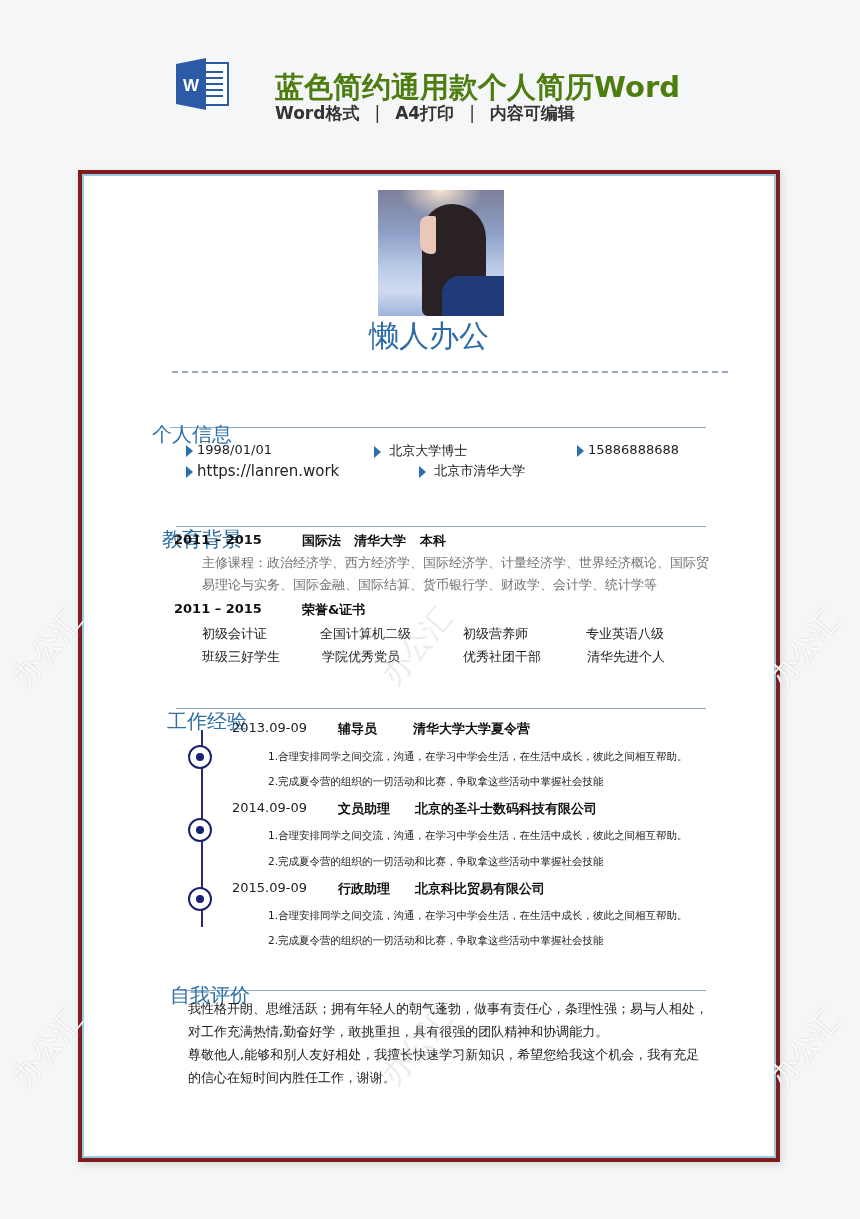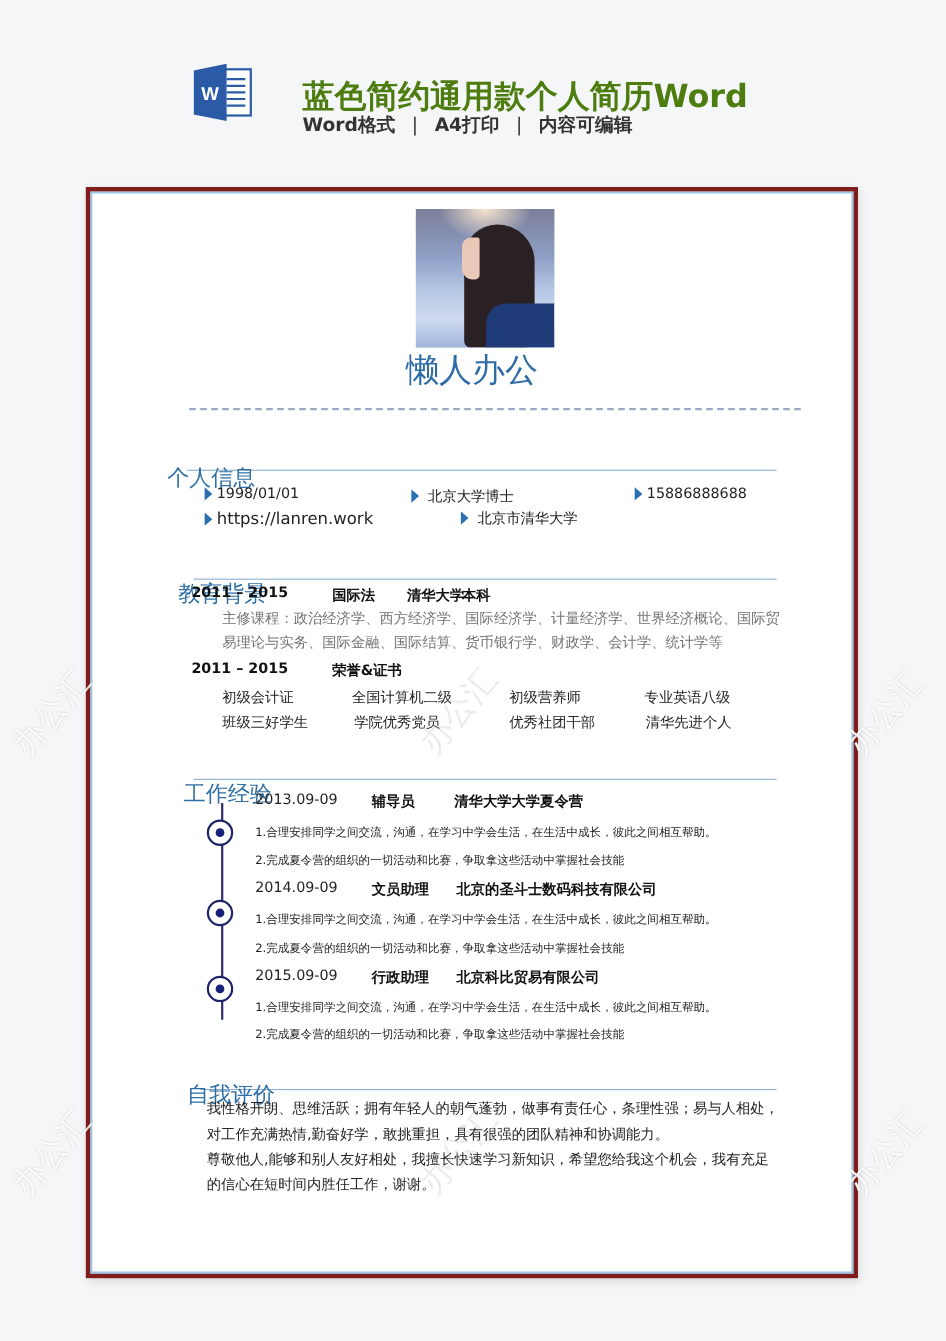--- a/index.html
+++ b/index.html
@@ -26,21 +26,21 @@
 
   .info-item{position:absolute;font-size:13px;color:#222;white-space:nowrap;}
   .tri{display:inline-block;width:0;height:0;border-top:6px solid transparent;border-bottom:6px solid transparent;border-left:7px solid #2a6fb0;vertical-align:middle;margin-right:4px;}
 
   .edu-row{position:absolute;font-size:13px;font-weight:bold;color:#111;white-space:nowrap;}
   .edu-text{position:absolute;font-size:13px;color:#737373;line-height:22px;}
   .hon{position:absolute;font-size:13px;color:#222;white-space:nowrap;}
 
   .job-date{position:absolute;font-size:13px;color:#222;white-space:nowrap;}
   .job-role{position:absolute;font-size:13px;font-weight:bold;color:#111;white-space:nowrap;}
-  .job-desc{position:absolute;font-size:10.5px;color:#222;white-space:nowrap;}
+  .job-desc{position:absolute;font-size:10.5px;color:#222;white-space:nowrap;margin-left:36px;}
   .tl-line{position:absolute;left:119px;width:2px;background:#2a2d6a;}
   .tl-dot{position:absolute;width:20px;height:20px;border:2px solid #1d2368;border-radius:50%;background:#fff;}
   .tl-dot::after{content:"";position:absolute;left:6px;top:6px;width:8px;height:8px;border-radius:50%;background:#17217a;}
 
   .self{position:absolute;left:106px;top:823px;width:520px;font-size:13px;line-height:23px;color:#222;}
 
   .wm{position:absolute;font-size:30px;color:rgba(255,255,255,0.9);transform:rotate(-50deg);white-space:nowrap;text-shadow:0 0 2px rgba(0,0,0,0.18);pointer-events:none;}
   .wm-in{color:rgba(200,200,200,0.35);text-shadow:none;}
 </style>
 </head>
@@ -79,21 +79,21 @@
   <div class="info-item" style="left:104px;top:268px;"><span class="tri"></span><span>1998/01/01</span></div>
   <div class="info-item" style="left:292px;top:268px;"><span class="tri"></span> <span>北京大学博士</span></div>
   <div class="info-item" style="left:495px;top:268px;"><span class="tri"></span><span>15886888688</span></div>
   <div class="info-item" style="left:104px;top:288px;font-size:15px;"><span class="tri"></span><span>https://lanren.work</span></div>
   <div class="info-item" style="left:292px;top:288px;padding-left:45px;"><span class="tri"></span> <span>北京市清华大学</span></div>
 
   <div class="sec-line" style="left:94px;top:352px;width:530px;"></div>
   <div class="sec-title" style="left:80px;top:352px;">教育背景</div>
   <div class="edu-row" style="left:92px;top:358px;">2011 – 2015</div>
   <div class="edu-row" style="left:220px;top:358px;">国际法</div>
-  <div class="edu-row" style="left:272px;top:358px;margin-left:16px;">清华大学</div>
+  <div class="edu-row" style="left:272px;top:358px;">清华大学</div>
   <div class="edu-row" style="left:338px;top:358px;">本科</div>
   <div class="edu-text" style="left:120px;top:378px;width:510px;">主修课程：政治经济学、西方经济学、国际经济学、计量经济学、世界经济概论、国际贸易理论与实务、国际金融、国际结算、货币银行学、财政学、会计学、统计学等</div>
   <div class="edu-row" style="left:92px;top:427px;">2011 – 2015</div>
   <div class="edu-row" style="left:220px;top:427px;">荣誉&amp;证书</div>
   <div class="hon" style="left:120px;top:451px;">初级会计证</div>
   <div class="hon" style="left:238px;top:451px;">全国计算机二级</div>
   <div class="hon" style="left:381px;top:451px;">初级营养师</div>
   <div class="hon" style="left:504px;top:451px;">专业英语八级</div>
   <div class="hon" style="left:120px;top:474px;">班级三好学生</div>
   <div class="hon" style="left:240px;top:474px;">学院优秀党员</div>

